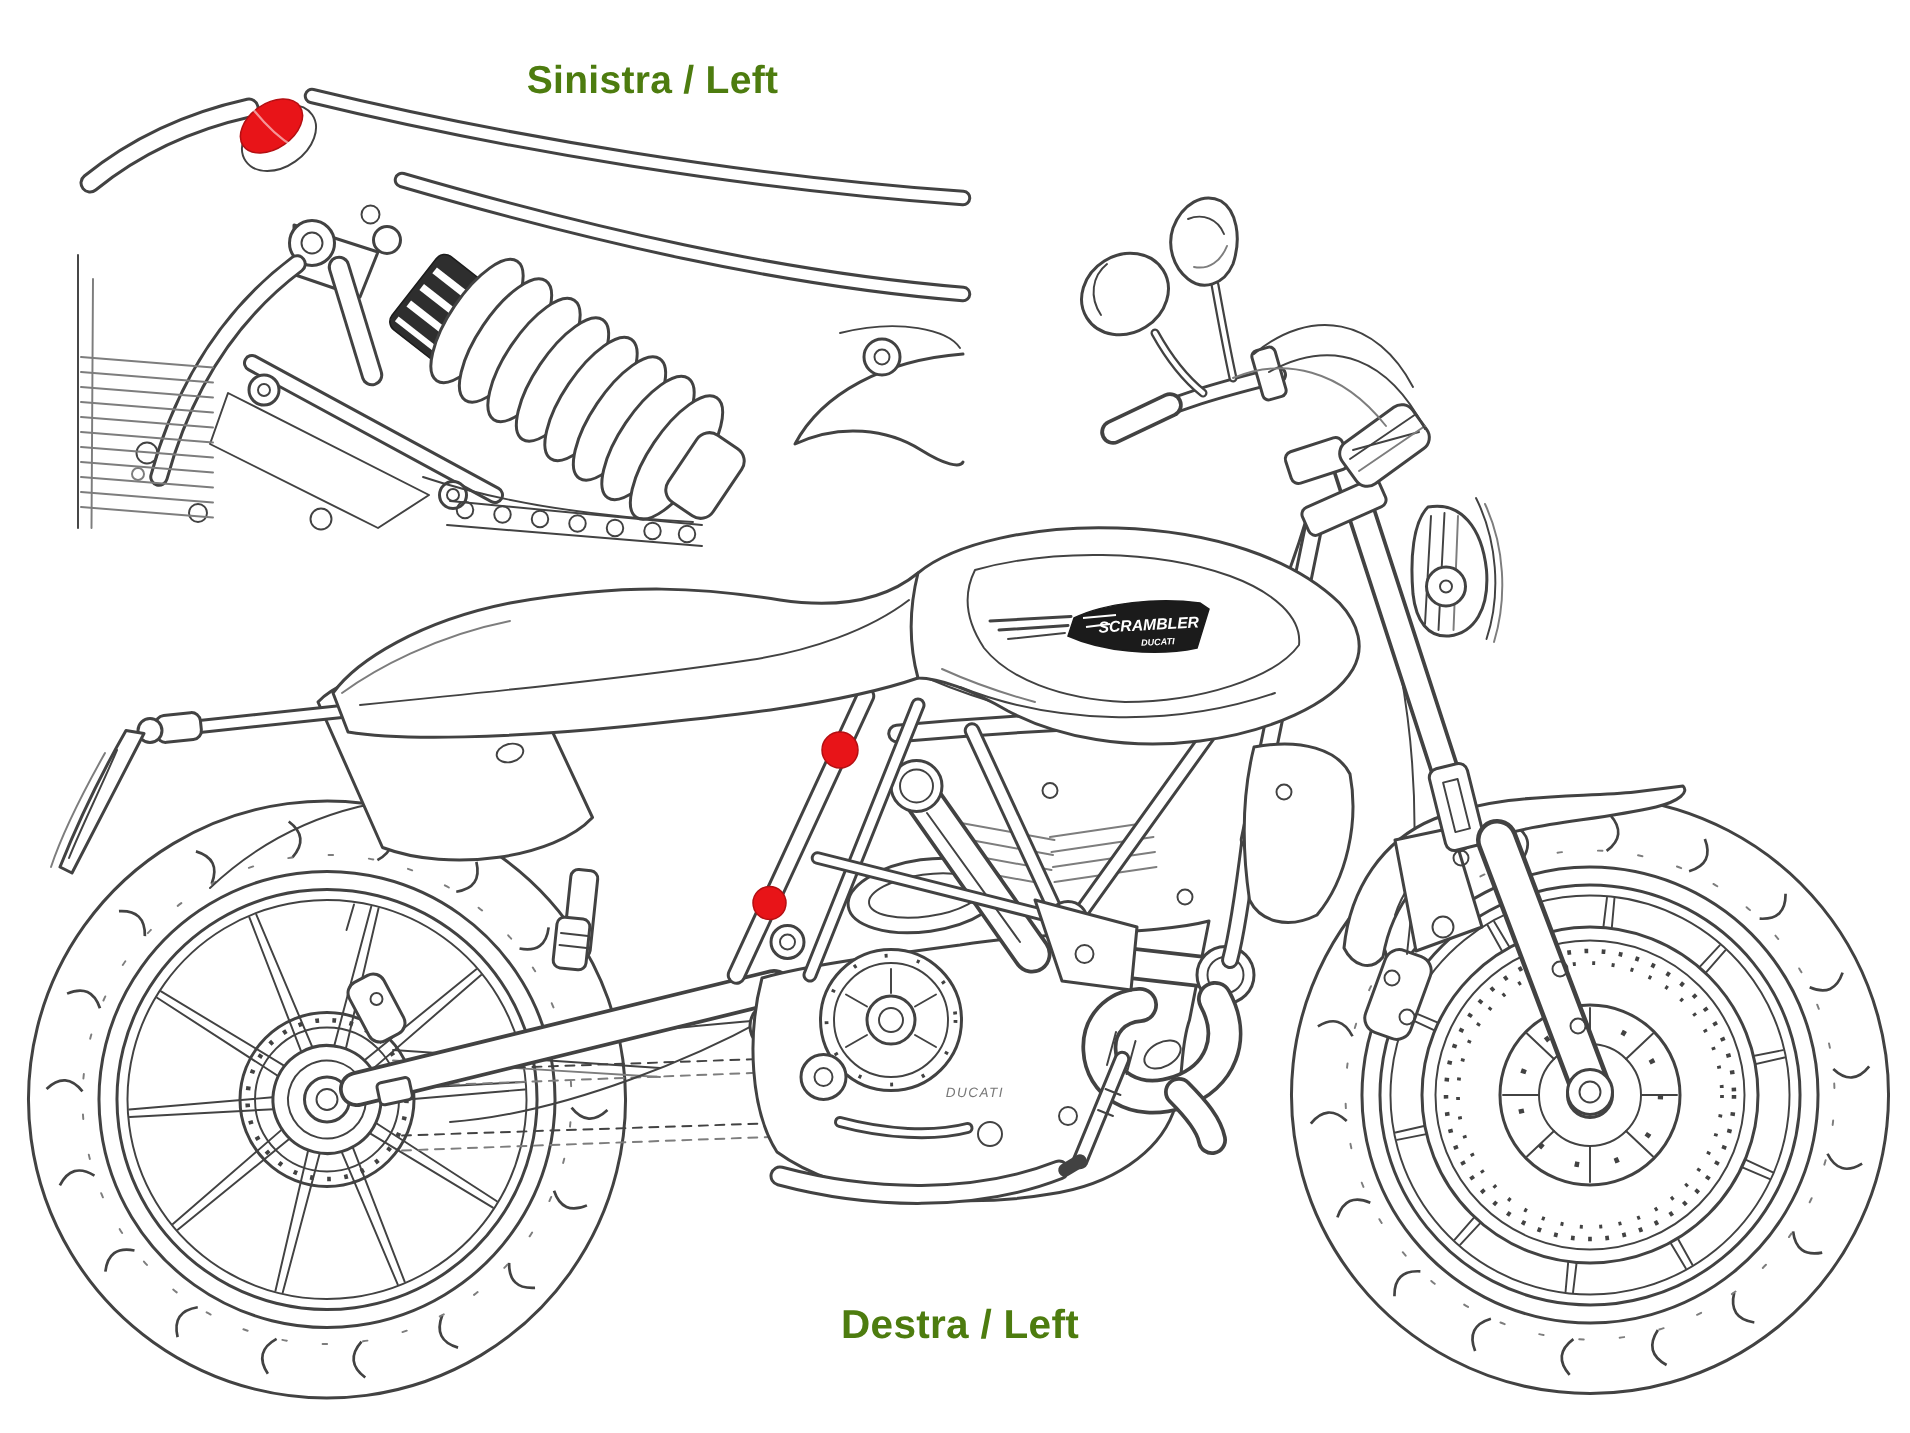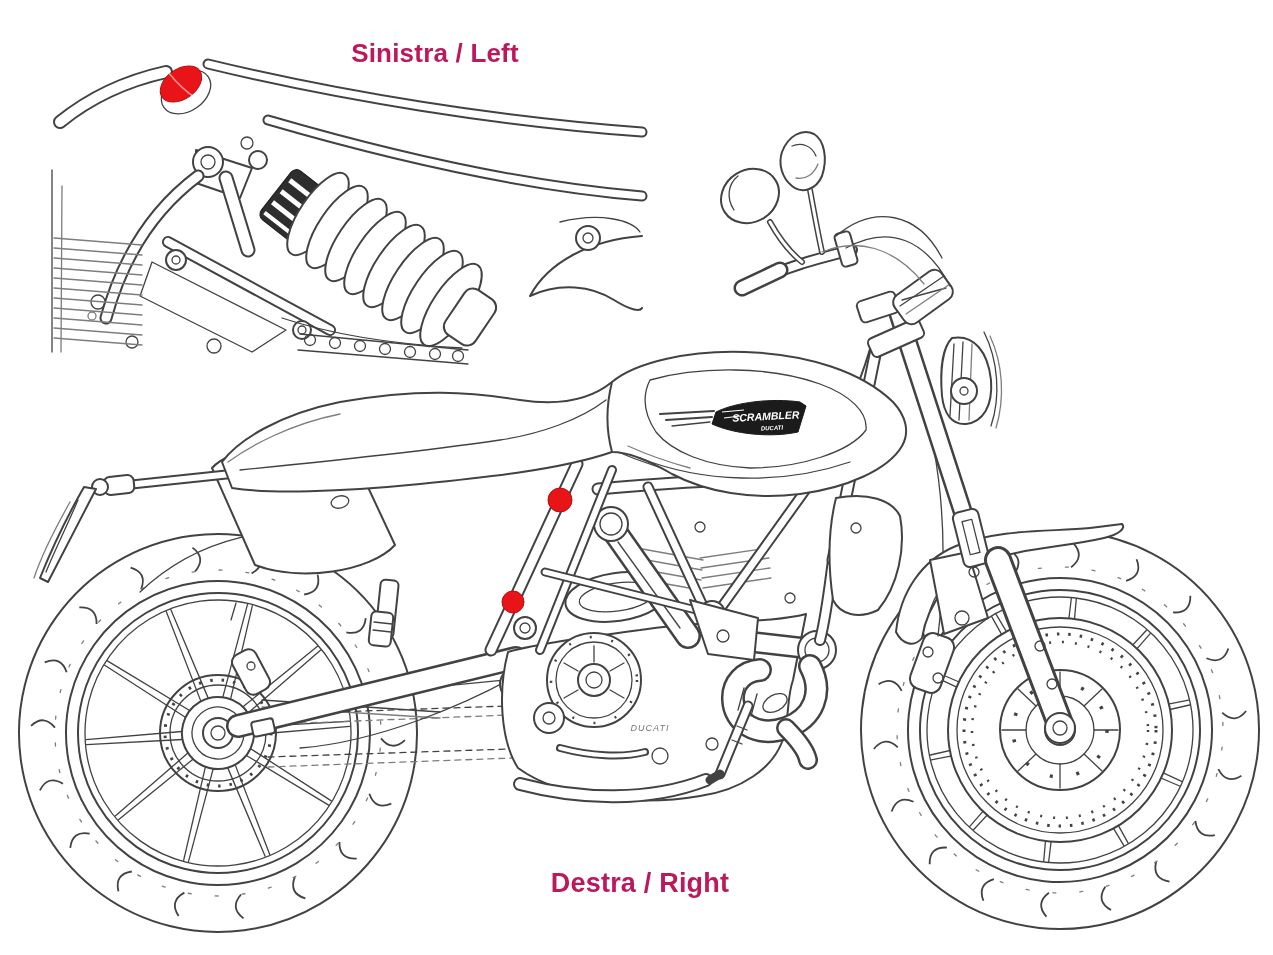--- a/index.html
+++ b/index.html
@@ -1,18 +1,18 @@
 <!DOCTYPE html>
 <html><head>
 <meta charset="utf-8">
 <style>
   html,body{margin:0;padding:0;background:#fff;}
   .stage{position:relative;width:1273px;height:955px;background:#fff;overflow:hidden;
          font-family:"Liberation Sans",sans-serif;}
-  .caption{position:absolute;font-weight:bold;color:#be185d;white-space:nowrap;
+  .caption{position:absolute;font-weight:bold;color:#4d7c0f;white-space:nowrap;
            font-size:27px;letter-spacing:.2px;}
   .caption.top{left:340px;top:38px;width:190px;text-align:center;font-size:26px;}
   .caption.bottom{left:520px;top:868px;width:240px;text-align:center;}
   svg{position:absolute;left:0;top:0;}
   .ln{fill:none;stroke:#424242;stroke-width:2;stroke-linecap:round;stroke-linejoin:round;}
   .th{stroke-width:1.3;}
   .lt{stroke:#7d7d7d;}
   .fw{fill:#ffffff;stroke:#424242;stroke-width:2;stroke-linejoin:round;}
   .pO{fill:none;stroke:#424242;stroke-linecap:round;stroke-linejoin:round;}
   .pI{fill:none;stroke:#ffffff;stroke-linecap:round;stroke-linejoin:round;}
@@ -451,14 +451,14 @@
           <path d="M54 328 L142 335" class="ln th lt"></path>
       <path d="M54 338 L142 345" class="ln th lt"></path>
     </g>
     <ellipse cx="186" cy="92" rx="27" ry="19" class="ln th" transform="rotate(-35 186 92)"></ellipse>
     <ellipse transform="rotate(-35 181 84)" stroke="#b40f12" stroke-width="1" cx="181" cy="84" rx="23" ry="15" fill="#e81418"></ellipse>
     <path d="M168 72 C176 82,186 92,196 98" stroke="rgba(255,255,255,0.55)" stroke-width="1.5" fill="none"></path>
   </g>
 </svg>
 
 <div class="caption top">Sinistra / Left</div>
-<div class="caption bottom">Destra / Right</div>
+<div class="caption bottom">Destra / Left</div>
 </div>
 
 </body></html>

